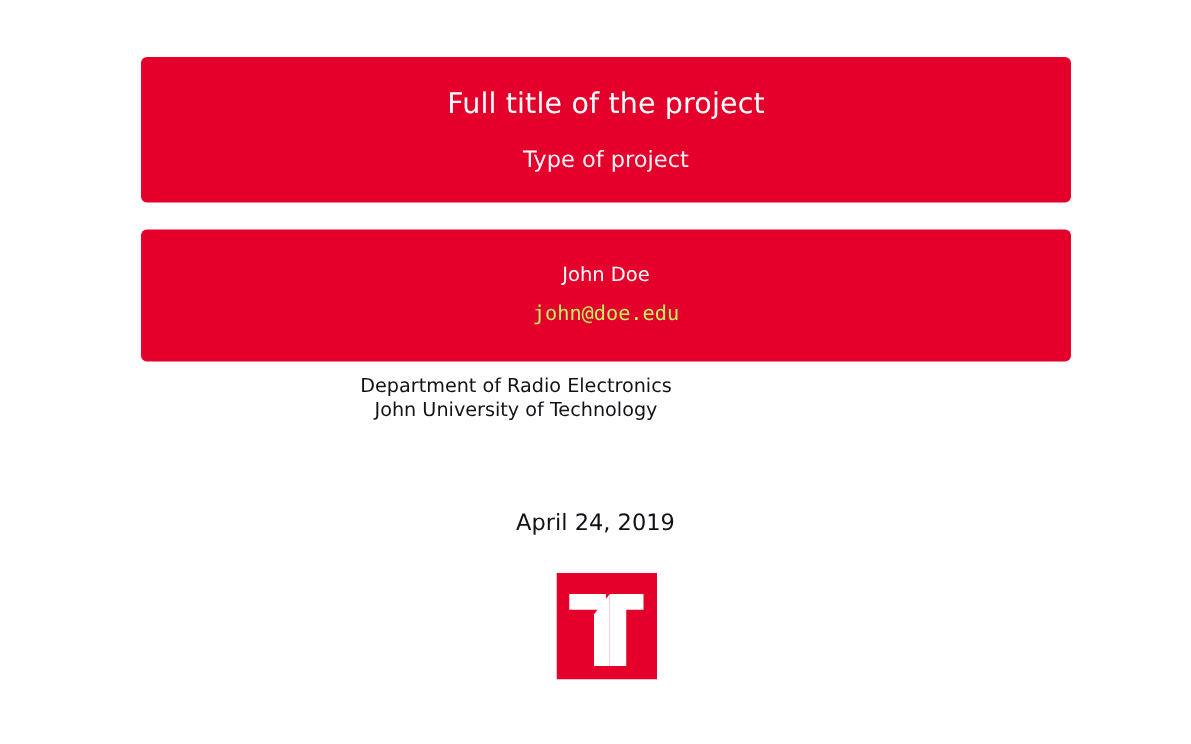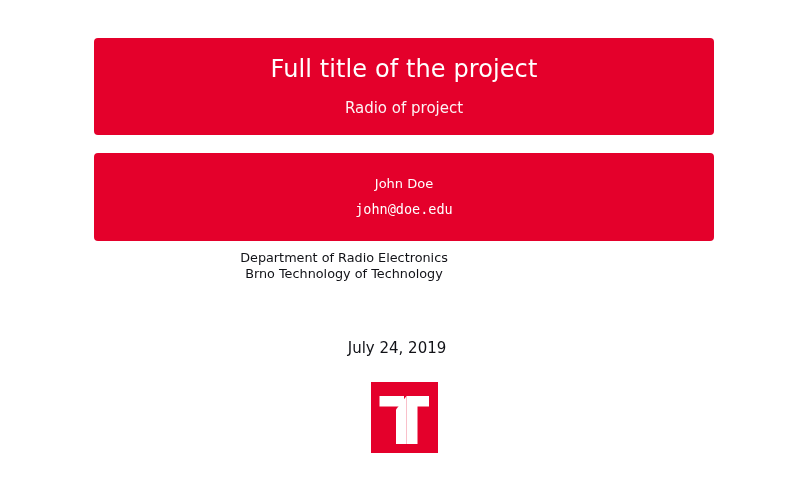--- a/index.html
+++ b/index.html
@@ -36,21 +36,21 @@
     top: 38px;
     height: 97px;
   }
   .author-block {
     top: 153px;
     height: 88px;
   }
 
   .title-text {
     color: #ffffff;
-    font-size: 24px;
+    font-size: 19px;
     font-weight: 400;
     line-height: 1.1;
     letter-spacing: 0.1px;
     text-align: center;
     margin: 0;
     padding: 0 14px;
   }
   .subtitle-text {
     color: #fdf2f4;
     font-size: 15px;
@@ -63,21 +63,21 @@
 
   .author-name {
     color: #ffffff;
     font-size: 13px;
     font-weight: 400;
     line-height: 1.1;
     text-align: center;
     margin: 0;
   }
   .author-email {
-    color: #ffffff;
+    color: #bef264;
     font-family: "DejaVu Sans Mono", monospace;
     font-size: 13.5px;
     font-weight: 400;
     line-height: 1.1;
     text-align: center;
     margin: 10px 0 0 0;
   }
 
   
   .institute {
@@ -114,34 +114,34 @@
   }
   .logo svg { display: block; width: 100%; height: 100%; }
 </style>
 </head>
 <body>
 
 <div class="slide">
 
   <div class="block title-block">
     <div class="title-text">Full title of the project</div>
-    <div class="subtitle-text">Radio of project</div>
+    <div class="subtitle-text">Type of project</div>
   </div>
 
   <div class="block author-block">
     <div class="author-name">John Doe</div>
     <div class="author-email">john@doe.edu</div>
   </div>
 
   <div class="institute">
     <div>Department of Radio Electronics</div>
-    <div>Brno Technology of Technology</div>
+    <div>John University of Technology</div>
   </div>
 
-  <div class="date">July 24, 2019</div>
+  <div class="date">April 24, 2019</div>
 
   <div class="logo">
     <svg viewBox="0 0 67 71" xmlns="http://www.w3.org/2000/svg">
       <rect x="0" y="0" width="67" height="71" fill="#E4002B"></rect>
 
       <rect x="8.5" y="14" width="24.5" height="10.5" fill="#ffffff"></rect>
 
       <path d="M 35.5 14 H 58 V 24.5 H 46.5 V 62 H 35.5 Z" fill="#ffffff"></path>
 
       <path d="M 35.5 14 L 35.5 62 L 25 62 L 25 27.5 Z" fill="#ffffff"></path>

